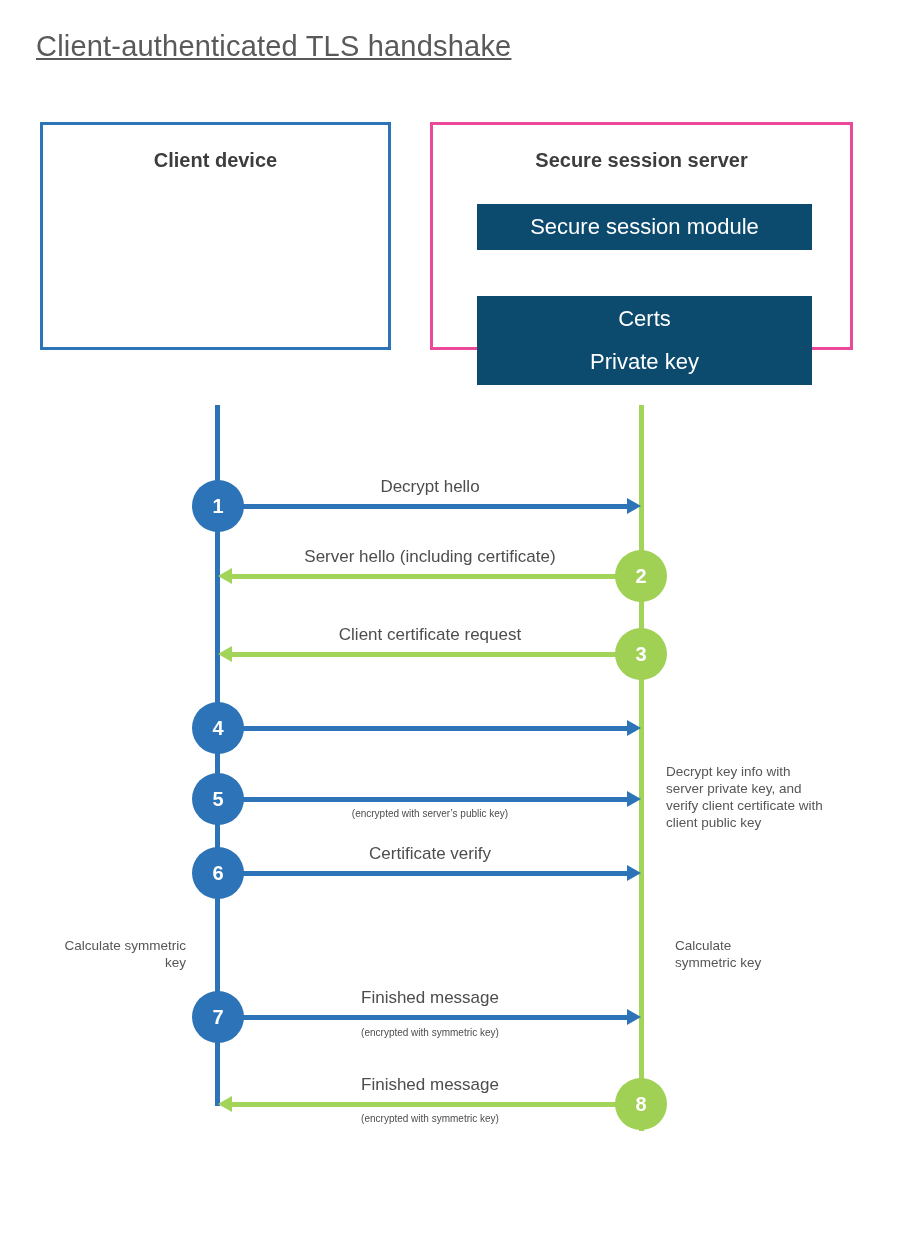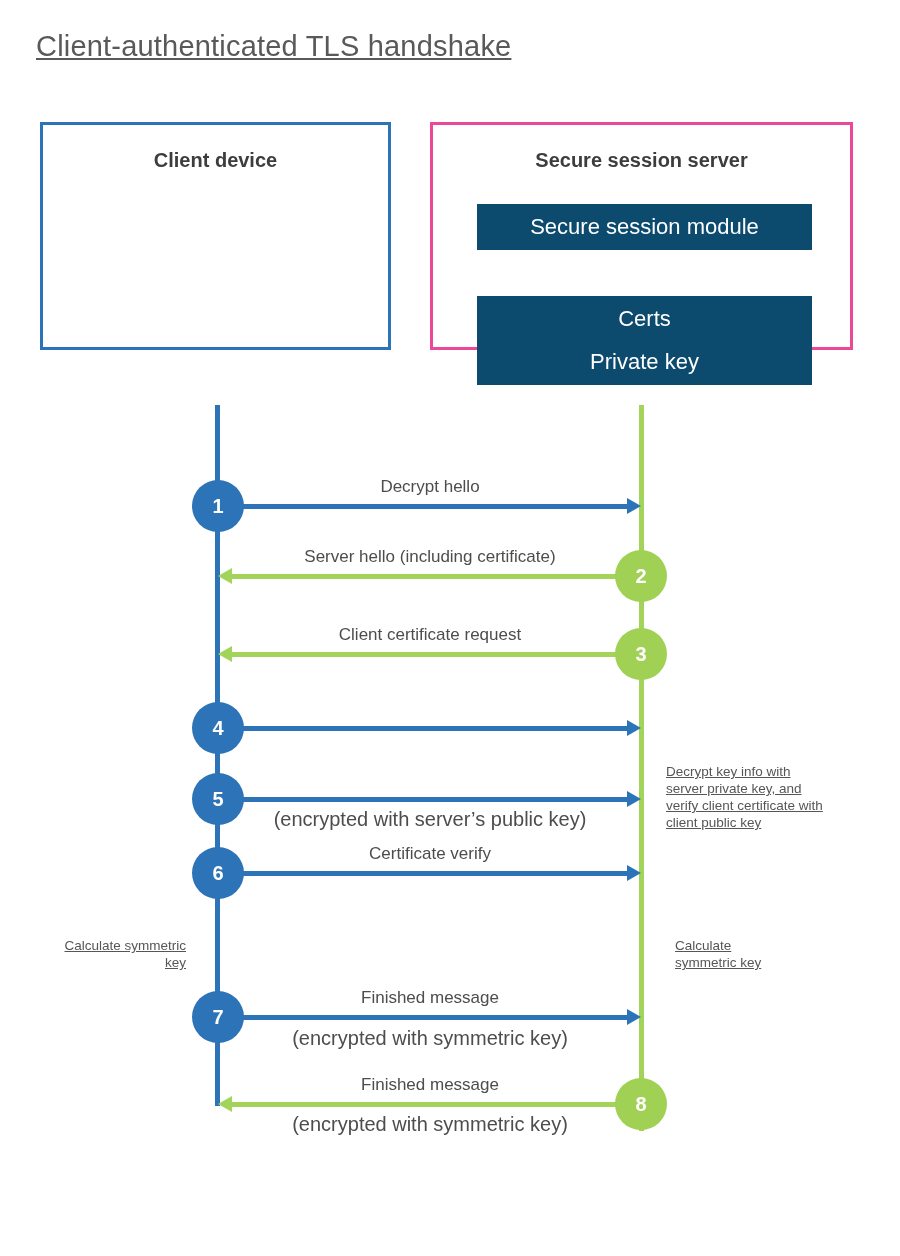--- a/index.html
+++ b/index.html
@@ -40,41 +40,41 @@
   .lifeline { position:absolute; width:5px; }
   .lifeline.blue  { left:215px; top:405px; height:701px; background:#2c73b7; }
   .lifeline.green { left:639px; top:405px; height:726px; background:#a2d45a; }
   
   .mlabel {
     position:absolute; left:218px; width:424px; text-align:center;
     font-size:17px; color:#4d4d4d;
   }
   .msub {
     position:absolute; left:218px; width:424px; text-align:center;
-    font-size:20px; color:#4d4d4d;
+    font-size:10px; color:#4d4d4d;
   }
   .arrow { position:absolute; height:5px; }
   .arrow.blue  { left:218px; width:410px; background:#2c73b7; }
   .arrow.green { left:231px; width:410px; background:#a2d45a; }
   .arrow::after {
     content:''; position:absolute; top:-6px; width:0; height:0;
     border-top:8px solid transparent; border-bottom:8px solid transparent;
   }
   .arrow.blue::after  { right:-13px; border-left:14px solid #2c73b7; }
   .arrow.green::after { left:-13px;  border-right:14px solid #a2d45a; }
   .circle {
     position:absolute; width:52px; height:52px; border-radius:50%;
     color:#ffffff; font-size:20px; font-weight:700;
     display:flex; align-items:center; justify-content:center;
   }
   .circle.blue  { left:192px; background:#2c73b7; }
   .circle.green { left:615px; background:#a0d155; }
   
   .note {
-    position:absolute; font-size:13.5px; line-height:17px; color:#565656;text-decoration:underline;
+    position:absolute; font-size:13.5px; line-height:17px; color:#565656;
   }
   .note.decrypt { left:666px; top:763px; width:160px; text-align:left; }
   .note.calc-left { left:56px; top:937px; width:130px; text-align:right; }
   .note.calc-right { left:675px; top:937px; width:110px; text-align:left; }
 </style>
 </head>
 <body>
 
 <div class="canvas">
 

